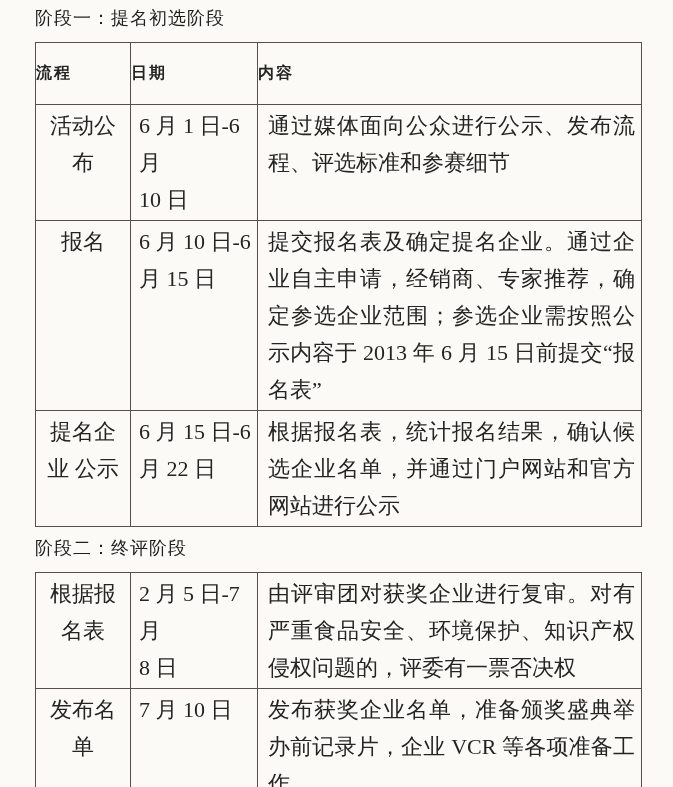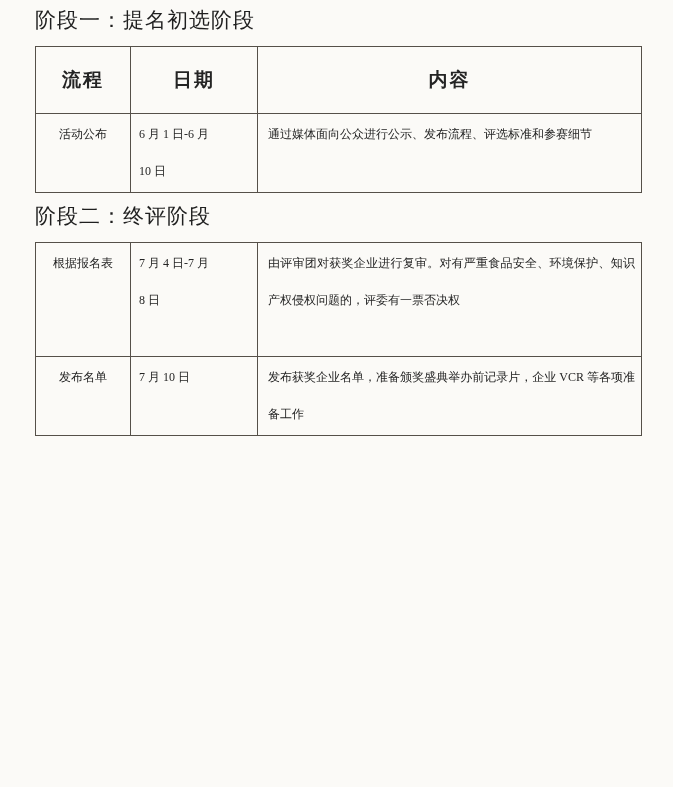--- a/index.html
+++ b/index.html
@@ -11,50 +11,50 @@
     width: 673px;
     height: 787px;
     overflow: hidden;
     font-family: "Liberation Serif", "DejaVu Serif", serif;
     color: #242424;
   }
   .doc {
     padding: 6px 0 0 35px;
   }
   .section-title {
-    font-size: 21px;
+    font-size: 18px;
     font-weight: 500;
     letter-spacing: 1px;
     margin: 0 0 12px 0;
     color: #1f1f1f;
   }
   .section-title.second {
     margin-top: 9px;
   }
   table.stage-table {
     border-collapse: collapse;
     table-layout: fixed;
     width: 606px;
     background: transparent;
   }
   table.stage-table col.c-process { width: 95px; }
   table.stage-table col.c-date    { width: 127px; }
   table.stage-table col.c-content { width: 384px; }
   .stage-table th, .stage-table td {
     border: 1.6px solid #555049;
-    font-size: 12px;
+    font-size: 22px;
     vertical-align: top;
     box-sizing: border-box;
   }
   .stage-table th {
     height: 38px;
     vertical-align: middle;
-    text-align: center;
+    text-align: left;
     font-weight: bold;
-    font-size: 19px;
+    font-size: 16px;
     letter-spacing: 2px;
     padding: 20px 0;
   }
   .stage-table td {
     line-height: 37px;
     padding-top: 2px;
     padding-bottom: 2px;
   }
   td.cell-process {
     text-align: center;
@@ -96,35 +96,47 @@
         <th>内容</th>
       </tr>
     </thead>
     <tbody>
       <tr class="rh-2">
         <td class="cell-process">活动公布</td>
         <td class="cell-date">6 月 1 日-6 月
 10 日</td>
         <td class="cell-content">通过媒体面向公众进行公示、发布流程、评选标准和参赛细节</td>
       </tr>
+      <tr class="rh-4">
+        <td class="cell-process">报名</td>
+        <td class="cell-date">6 月 10 日-6
+月 15 日</td>
+        <td class="cell-content">提交报名表及确定提名企业。通过企业自主申请，经销商、专家推荐，确定参选企业范围；参选企业需按照公示内容于 2013 年 6 月 15 日前提交“报名表”</td>
+      </tr>
+      <tr class="rh-2">
+        <td class="cell-process">提名企业 公示</td>
+        <td class="cell-date">6 月 15 日-6
+月 22 日</td>
+        <td class="cell-content">根据报名表，统计报名结果，确认候选企业名单，并通过门户网站和官方网站进行公示</td>
+      </tr>
     </tbody>
   </table>
 
   <h2 class="section-title second">阶段二：终评阶段</h2>
 
   <table class="stage-table">
     <colgroup>
       <col class="c-process">
         <col class="c-date">
         <col class="c-content">
     </colgroup>
     <tbody>
       <tr class="rh-3">
         <td class="cell-process">根据报名表</td>
-        <td class="cell-date">7 月 4 日-7 月
+        <td class="cell-date">2 月 5 日-7 月
 8 日</td>
         <td class="cell-content">由评审团对获奖企业进行复审。对有严重食品安全、环境保护、知识产权侵权问题的，评委有一票否决权</td>
       </tr>
       <tr class="rh-2">
         <td class="cell-process">发布名单</td>
         <td class="cell-date">7 月 10 日</td>
         <td class="cell-content">发布获奖企业名单，准备颁奖盛典举办前记录片，企业 VCR 等各项准备工作</td>
       </tr>
     </tbody>
   </table>

